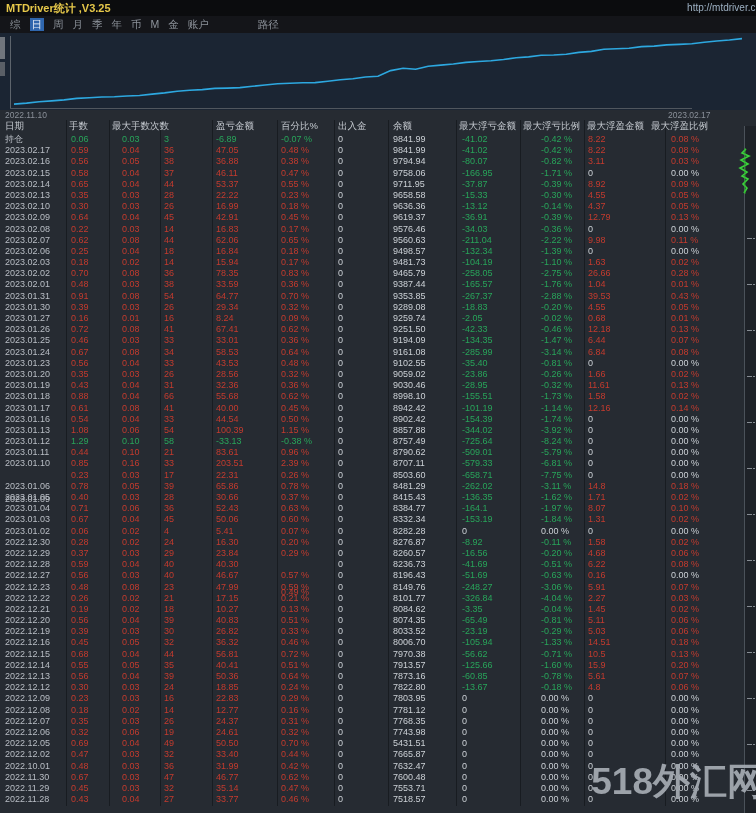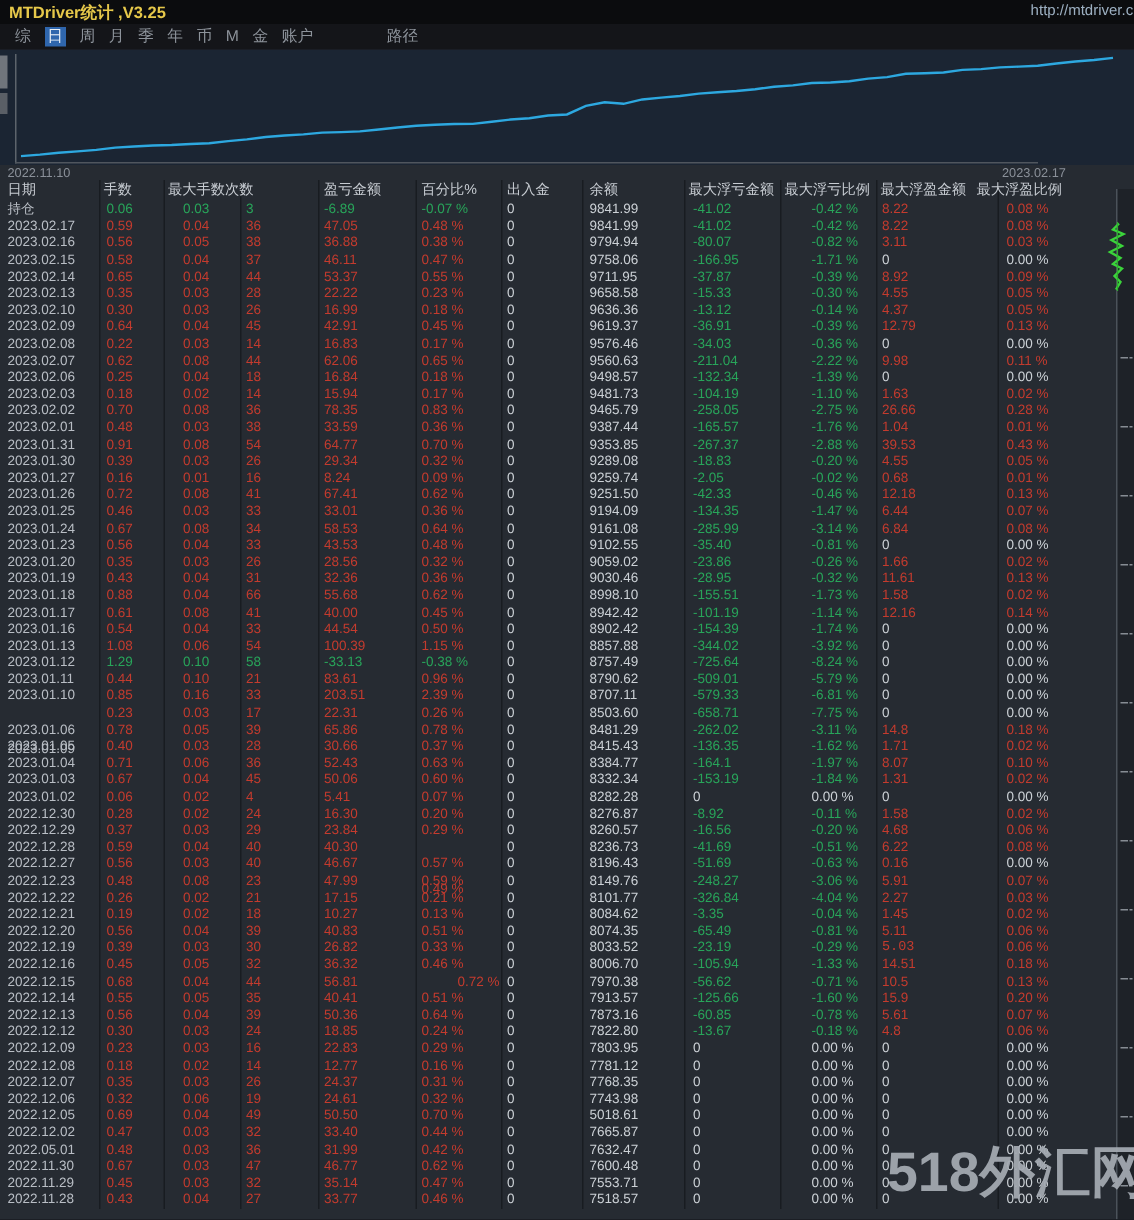--- a/index.html
+++ b/index.html
@@ -713,21 +713,21 @@
         <span class="cell c-date" style="left: 5px;">2022.12.19</span>
         <span class="cell c-red" style="left: 71px;">0.39</span>
         <span class="cell c-red" style="left: 122px;">0.03</span>
         <span class="cell c-red" style="left: 164px;">30</span>
         <span class="cell c-red" style="left: 216px;">26.82</span>
         <span class="cell c-red" style="left: 281px;">0.33 %</span>
         <span class="cell c-white" style="left: 338px;">0</span>
         <span class="cell c-white" style="left: 393px;">8033.52</span>
         <span class="cell c-green" style="left: 462px;">-23.19</span>
         <span class="cell c-green" style="left: 541px;">-0.29 %</span>
-        <span class="cell c-red" style="left: 588px; font-family: Liberation Mono, monospace;">5.03</span>
+        <span class="cell c-red" style="left: 588px;">5.03</span>
         <span class="cell c-red" style="left: 671px;">0.06 %</span>
       </div>
       <div class="trow">
         <span class="cell c-date" style="left: 5px;">2022.12.16</span>
         <span class="cell c-red" style="left: 71px;">0.45</span>
         <span class="cell c-red" style="left: 122px;">0.05</span>
         <span class="cell c-red" style="left: 164px;">32</span>
         <span class="cell c-red" style="left: 216px;">36.32</span>
         <span class="cell c-red" style="left: 281px;">0.46 %</span>
         <span class="cell c-white" style="left: 338px;">0</span>
@@ -736,21 +736,21 @@
         <span class="cell c-green" style="left: 541px;">-1.33 %</span>
         <span class="cell c-red" style="left: 588px;">14.51</span>
         <span class="cell c-red" style="left: 671px;">0.18 %</span>
       </div>
       <div class="trow">
         <span class="cell c-date" style="left: 5px;">2022.12.15</span>
         <span class="cell c-red" style="left: 71px;">0.68</span>
         <span class="cell c-red" style="left: 122px;">0.04</span>
         <span class="cell c-red" style="left: 164px;">44</span>
         <span class="cell c-red" style="left: 216px;">56.81</span>
-        <span class="cell c-red" style="left: 281px; margin-left: 24px;">0.72 %</span>
+        <span class="cell c-red" style="left: 281px;">0.72 %</span>
         <span class="cell c-white" style="left: 338px;">0</span>
         <span class="cell c-white" style="left: 393px;">7970.38</span>
         <span class="cell c-green" style="left: 462px;">-56.62</span>
         <span class="cell c-green" style="left: 541px;">-0.71 %</span>
         <span class="cell c-red" style="left: 588px;">10.5</span>
         <span class="cell c-red" style="left: 671px;">0.13 %</span>
       </div>
       <div class="trow">
         <span class="cell c-date" style="left: 5px;">2022.12.14</span>
         <span class="cell c-red" style="left: 71px;">0.55</span>
@@ -850,42 +850,42 @@
         <span class="cell c-white" style="left: 671px;">0.00 %</span>
       </div>
       <div class="trow">
         <span class="cell c-date" style="left: 5px;">2022.12.05</span>
         <span class="cell c-red" style="left: 71px;">0.69</span>
         <span class="cell c-red" style="left: 122px;">0.04</span>
         <span class="cell c-red" style="left: 164px;">49</span>
         <span class="cell c-red" style="left: 216px;">50.50</span>
         <span class="cell c-red" style="left: 281px;">0.70 %</span>
         <span class="cell c-white" style="left: 338px;">0</span>
-        <span class="cell c-white" style="left: 393px;">5018.61</span>
+        <span class="cell c-white" style="left: 393px;">5431.51</span>
         <span class="cell c-white" style="left: 462px;">0</span>
         <span class="cell c-white" style="left: 541px;">0.00 %</span>
         <span class="cell c-white" style="left: 588px;">0</span>
         <span class="cell c-white" style="left: 671px;">0.00 %</span>
       </div>
       <div class="trow">
         <span class="cell c-date" style="left: 5px;">2022.12.02</span>
         <span class="cell c-red" style="left: 71px;">0.47</span>
         <span class="cell c-red" style="left: 122px;">0.03</span>
         <span class="cell c-red" style="left: 164px;">32</span>
         <span class="cell c-red" style="left: 216px;">33.40</span>
         <span class="cell c-red" style="left: 281px;">0.44 %</span>
         <span class="cell c-white" style="left: 338px;">0</span>
         <span class="cell c-white" style="left: 393px;">7665.87</span>
         <span class="cell c-white" style="left: 462px;">0</span>
         <span class="cell c-white" style="left: 541px;">0.00 %</span>
         <span class="cell c-white" style="left: 588px;">0</span>
         <span class="cell c-white" style="left: 671px;">0.00 %</span>
       </div>
       <div class="trow">
-        <span class="cell c-date" style="left: 5px;">2022.05.01</span>
+        <span class="cell c-date" style="left: 5px;">2022.10.01</span>
         <span class="cell c-red" style="left: 71px;">0.48</span>
         <span class="cell c-red" style="left: 122px;">0.03</span>
         <span class="cell c-red" style="left: 164px;">36</span>
         <span class="cell c-red" style="left: 216px;">31.99</span>
         <span class="cell c-red" style="left: 281px;">0.42 %</span>
         <span class="cell c-white" style="left: 338px;">0</span>
         <span class="cell c-white" style="left: 393px;">7632.47</span>
         <span class="cell c-white" style="left: 462px;">0</span>
         <span class="cell c-white" style="left: 541px;">0.00 %</span>
         <span class="cell c-white" style="left: 588px;">0</span>

